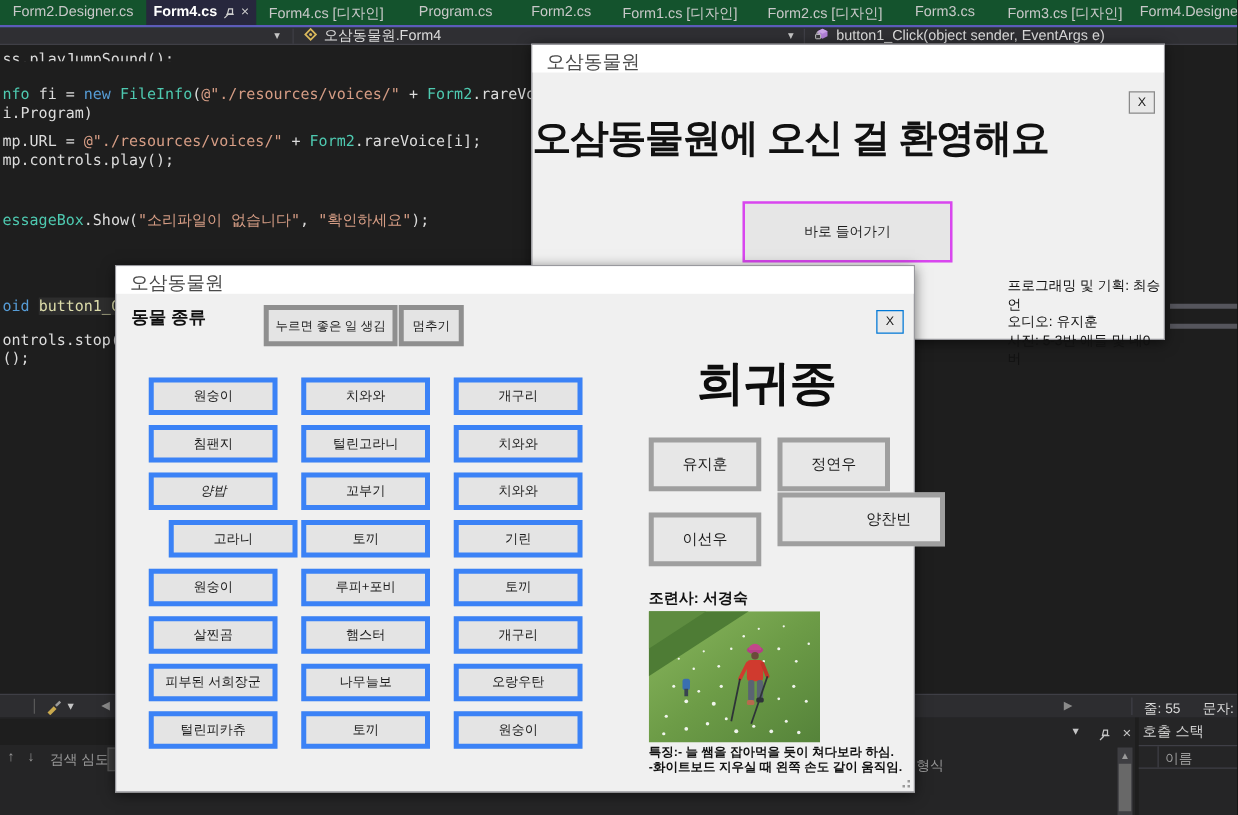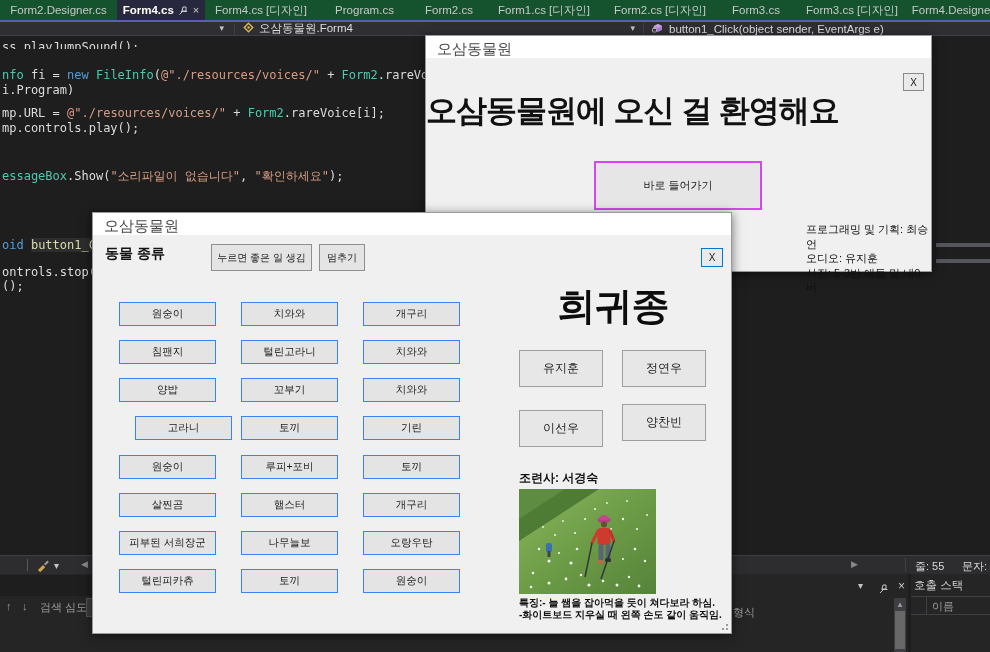--- a/index.html
+++ b/index.html
@@ -30,21 +30,21 @@
   .clipline{position:absolute;left:2px;overflow:hidden;}
   
   .winform{position:absolute;background:#f0f0f0;border:1px solid #99999e;
            box-shadow:0 2px 10px rgba(0,0,0,0.55);}
   .titlebar{position:absolute;left:0;top:0;right:0;height:22px;background:#ffffff;}
   .titletext{position:absolute;left:11px;top:4px;font-size:15px;color:#4a4a4a;}
   .winbtn{position:absolute;display:flex;align-items:center;justify-content:center;
           background:#e9e9e9;border:1px solid #8a8a8a;font-size:10px;color:#222;cursor:default;}
   .winbtn.focusblue{border:1px solid #0078d7;}
   .formbtn{position:absolute;display:flex;align-items:center;justify-content:center;
-           background:#e4e4e4;border:1px solid #3b82f6;color:#1c1c1c;cursor:default;white-space:nowrap;}
+           background:#e4e4e4;border:4px solid #3b82f6;color:#1c1c1c;cursor:default;white-space:nowrap;}
   
   #welcome-heading{position:absolute;left:0;top:54px;width:100%;
                    font-size:31px;font-weight:700;color:#111;letter-spacing:-1px;}
   #enter-btn{left:168px;top:125px;width:164px;height:45px;border:2px solid #d946ef;
              background:#e6e6e6;font-size:11px;}
   #credits{position:absolute;left:380px;top:186px;font-size:11px;color:#111;line-height:14.5px;}
   
   #zoo-label{position:absolute;left:12px;top:32px;font-size:14px;font-weight:700;color:#111;}
   #good-btn{left:118px;top:31px;width:99px;height:25px;font-size:10px;border-color:#8f8f8f;}
   #stop-btn{left:226px;top:31px;width:44px;height:25px;font-size:10px;border-color:#8f8f8f;}
@@ -231,21 +231,21 @@
     <div class="formbtn" id="good-btn">누르면 좋은 일 생김</div>
     <div class="formbtn" id="stop-btn">멈추기</div>
     <div class="winbtn focusblue" style="left:608px;top:35px;width:20px;height:17px;">X</div>
     <div id="animal-grid">
         <div class="formbtn animal-btn" style="left: 26px; top: 89px;">원숭이</div>
         <div class="formbtn animal-btn" style="left: 148px; top: 89px;">치와와</div>
         <div class="formbtn animal-btn" style="left: 270px; top: 89px;">개구리</div>
         <div class="formbtn animal-btn" style="left: 26px; top: 127px;">침팬지</div>
         <div class="formbtn animal-btn" style="left: 148px; top: 127px;">털린고라니</div>
         <div class="formbtn animal-btn" style="left: 270px; top: 127px;">치와와</div>
-        <div class="formbtn animal-btn" style="left: 26px; top: 165px;">양밥</div>
+        <div class="formbtn animal-btn" style="left: 26px; top: 165px; font-style: italic;">양밥</div>
         <div class="formbtn animal-btn" style="left: 148px; top: 165px;">꼬부기</div>
         <div class="formbtn animal-btn" style="left: 270px; top: 165px;">치와와</div>
         <div class="formbtn animal-btn" style="left: 42px; top: 203px;">고라니</div>
         <div class="formbtn animal-btn" style="left: 148px; top: 203px;">토끼</div>
         <div class="formbtn animal-btn" style="left: 270px; top: 203px; text-align: center;">기린</div>
         <div class="formbtn animal-btn" style="left: 26px; top: 242px;">원숭이</div>
         <div class="formbtn animal-btn" style="left: 148px; top: 242px;">루피+포비</div>
         <div class="formbtn animal-btn" style="left: 270px; top: 242px;">토끼</div>
         <div class="formbtn animal-btn" style="left: 26px; top: 280px;">살찐곰</div>
         <div class="formbtn animal-btn" style="left: 148px; top: 280px;">햄스터</div>
@@ -255,21 +255,21 @@
         <div class="formbtn animal-btn" style="left: 270px; top: 318px;">오랑우탄</div>
         <div class="formbtn animal-btn" style="left: 26px; top: 356px;">털린피카츄</div>
         <div class="formbtn animal-btn" style="left: 148px; top: 356px;">토끼</div>
         <div class="formbtn animal-btn" style="left: 270px; top: 356px;">원숭이</div>
       </div>
     <div id="rare-heading">희귀종</div>
     <div id="rare-buttons">
         <div class="formbtn rare-btn" style="left: 426px; top: 137px;">유지훈</div>
         <div class="formbtn rare-btn" style="left: 529px; top: 137px;">정연우</div>
         <div class="formbtn rare-btn" style="left: 426px; top: 197px;">이선우</div>
-        <div class="formbtn rare-btn" style="left: 529px; top: 191px;">양찬빈</div>
+        <div class="formbtn rare-btn" style="left: 529px; top: 181px; padding-left: 44px;">양찬빈</div>
       </div>
     <div id="trainer-label">조련사: 서경숙</div>
     <div id="trainer-photo">
       <svg width="137" height="105" viewBox="0 0 137 105">
         <defs>
             <linearGradient id="gr" x1="0" y1="0" x2="1" y2="1">
           <stop offset="0" stop-color="#8ab75e"></stop>
               <stop offset="0.5" stop-color="#6d9c47"></stop>
               <stop offset="1" stop-color="#55833a"></stop>
         </linearGradient>

